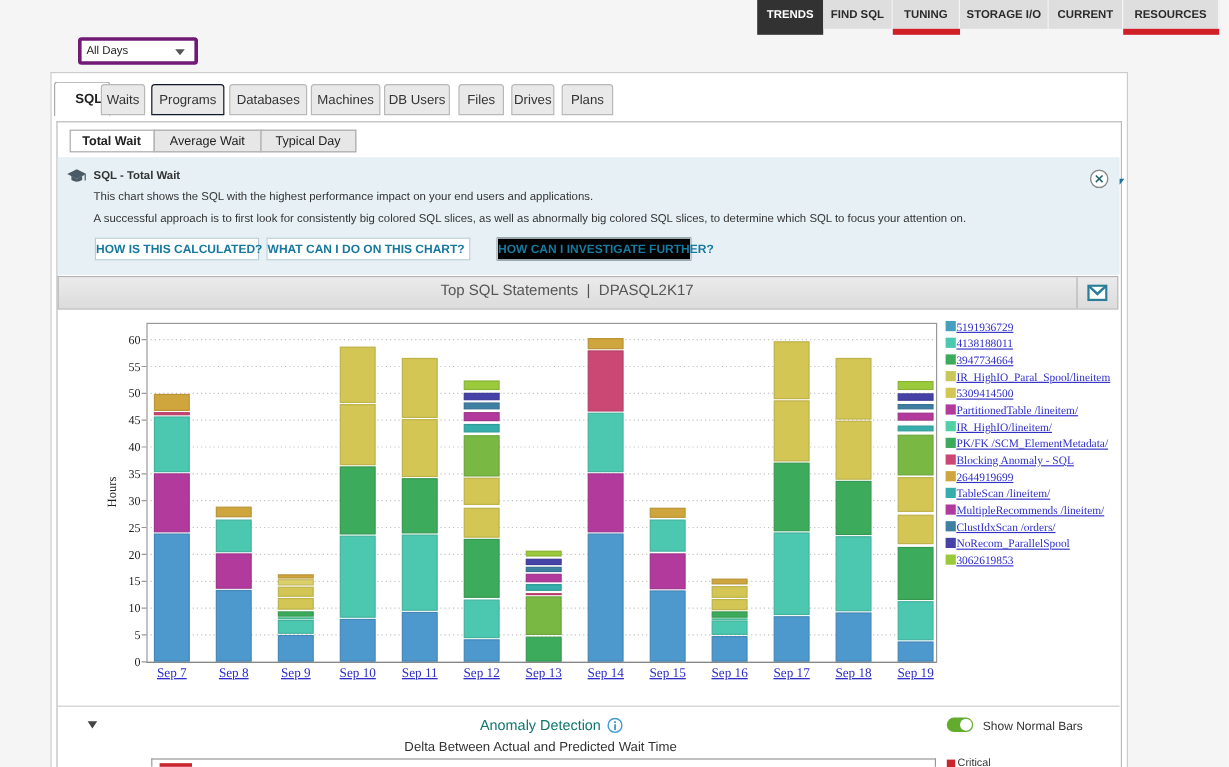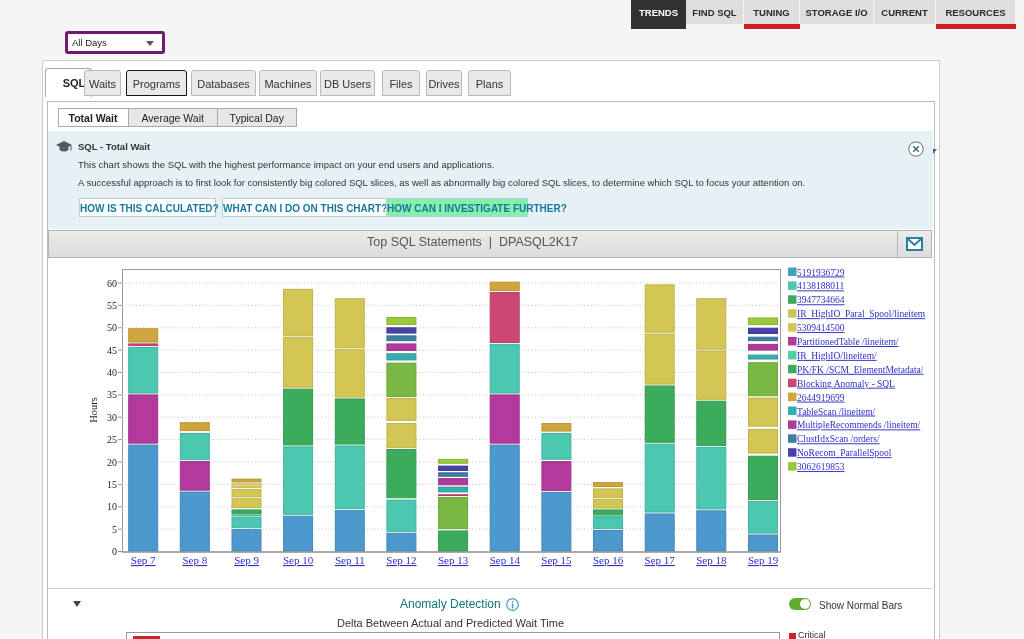--- a/index.html
+++ b/index.html
@@ -49,21 +49,21 @@
 <svg class="abs" style="left:55px;top:139px;" width="18" height="16">
   <polygon points="9,2 17,6 9,10 1,6" fill="#4a5a66"></polygon>
   <path d="M4.5,7.5 L4.5,11 Q9,14 13.5,11 L13.5,7.5 L9,10 Z" fill="#4a5a66"></path>
   <line x1="16" y1="6.5" x2="16" y2="11.5" stroke="#4a5a66" stroke-width="1"></line>
 </svg>
 <div class="abs" style="left:78px;top:141px;font-size:9.5px;font-weight:bold;color:#333;">SQL - Total Wait</div>
 <div class="abs" style="left:78px;top:159px;font-size:9.5px;color:#333;">This chart shows the SQL with the highest performance impact on your end users and applications.</div>
 <div class="abs" style="left:78px;top:177px;font-size:9.5px;color:#333;">A successful approach is to first look for consistently big colored SQL slices, as well as abnormally big colored SQL slices, to determine which SQL to focus your attention on.</div>
 <div class="abs" style="left:79px;top:198px;width:137px;height:19px;background:#ffffff;border:1px solid #b9cdd6;font-size:10px;font-weight:bold;color:#17799e;line-height:19px;text-align:center;box-sizing:border-box;white-space:nowrap;">HOW IS THIS CALCULATED?</div>
 <div class="abs" style="left:222px;top:198px;width:170px;height:19px;background:#ffffff;border:1px solid #b9cdd6;font-size:10px;font-weight:bold;color:#17799e;line-height:19px;text-align:left;box-sizing:border-box;white-space:nowrap;">WHAT CAN I DO ON THIS CHART?</div>
-<div class="abs" style="left:386px;top:198px;width:142px;height:19px;background:#86efac;border:1px solid #b9cdd6;font-size:10px;font-weight:bold;color:#17799e;line-height:19px;text-align:center;box-sizing:border-box;white-space:nowrap;">HOW CAN I INVESTIGATE FURTHER?</div>
+<div class="abs" style="left:414px;top:198px;width:162px;height:19px;background:#000000;border:1px solid #b9cdd6;font-size:10px;font-weight:bold;color:#17799e;line-height:19px;text-align:center;box-sizing:border-box;white-space:nowrap;">HOW CAN I INVESTIGATE FURTHER?</div>
 
 <svg class="abs" style="left:908px;top:141px;" width="16" height="16">
   <circle cx="8" cy="8" r="7.2" fill="#ffffff" stroke="#8a8a8a" stroke-width="1.2"></circle>
   <path d="M5.2,5.2 L10.8,10.8 M10.8,5.2 L5.2,10.8" stroke="#23616f" stroke-width="1.3"></path>
 </svg>
 
 <div class="abs" style="left:48px;top:230px;width:884px;height:28px;background:linear-gradient(#ebebeb,#dcdcdc);border:1px solid #b5b5b5;box-sizing:border-box;"></div>
 <div class="abs" style="left:48px;top:235px;width:849px;text-align:center;font-size:12.5px;color:#555;">Top SQL Statements&nbsp;&nbsp;|&nbsp;&nbsp;DPASQL2K17</div>
 <div class="abs" style="left:897px;top:231px;width:1px;height:26px;background:#b5b5b5;"></div>
 <svg class="abs" style="left:906px;top:237px;" width="17" height="14">

